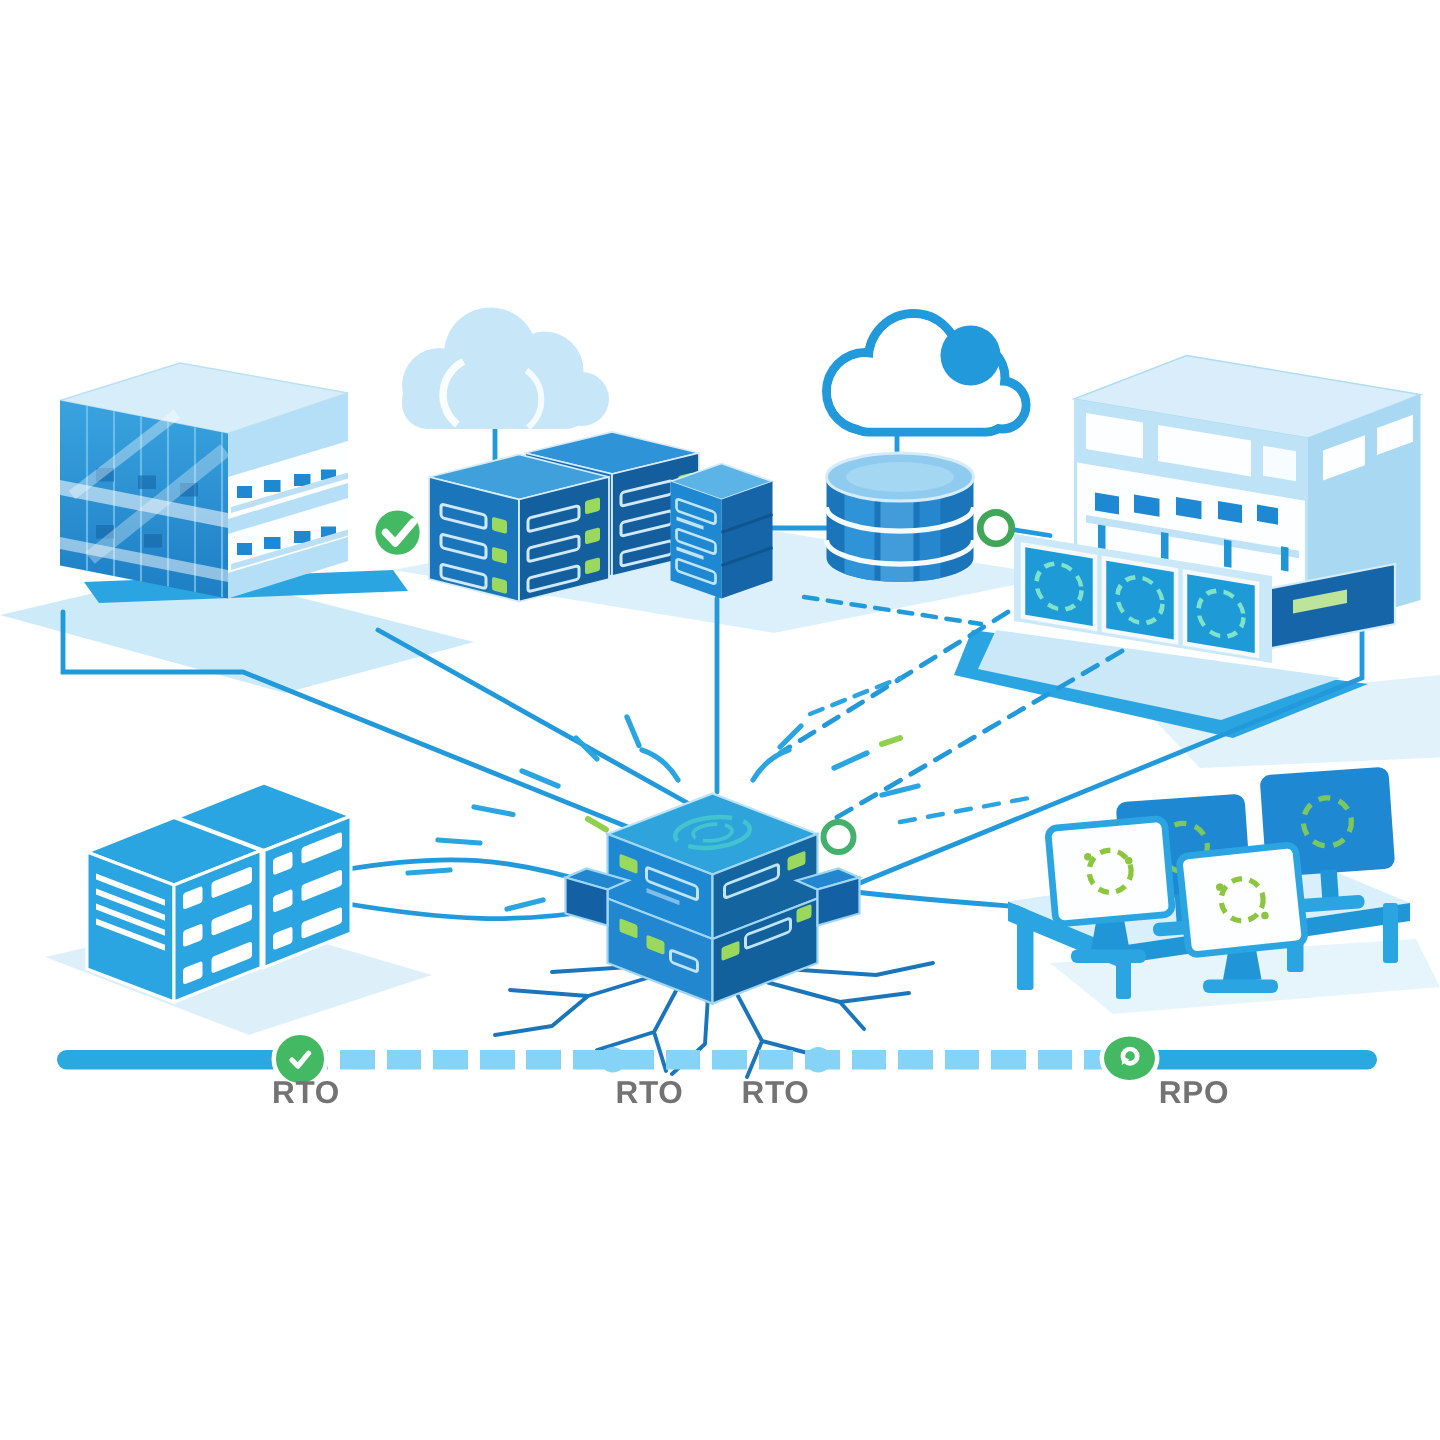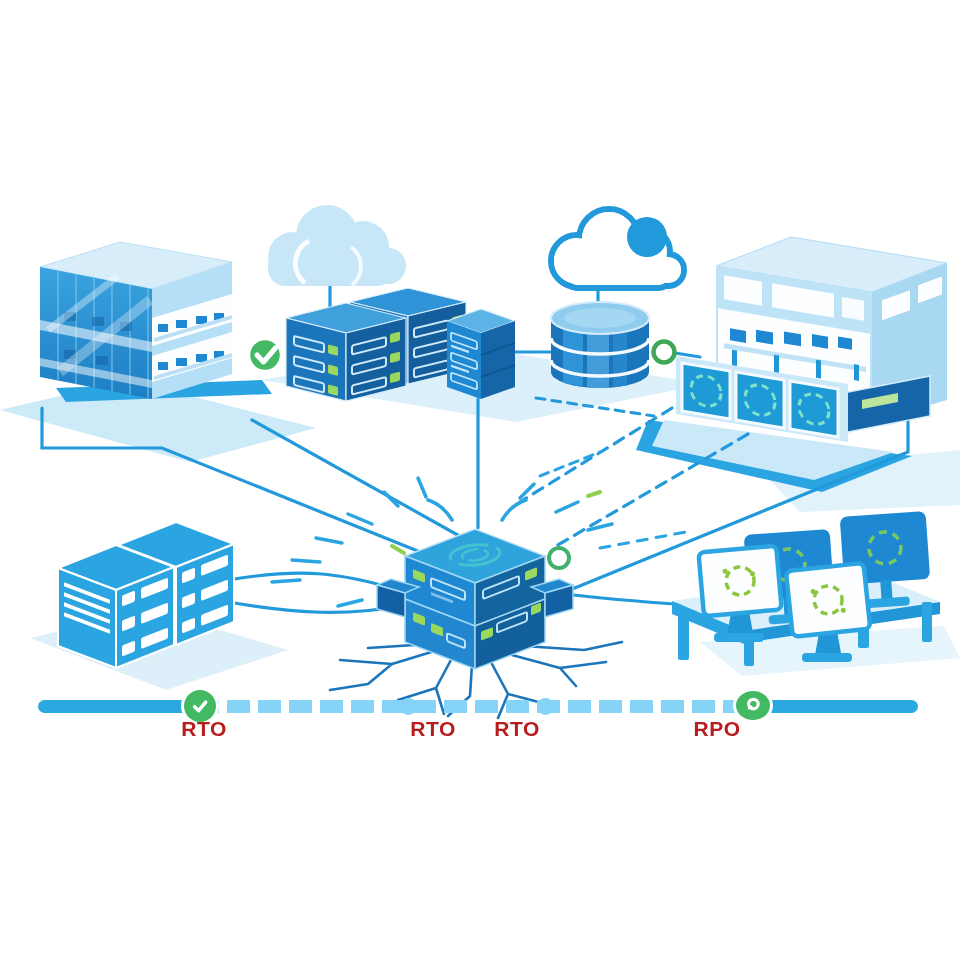--- a/index.html
+++ b/index.html
@@ -14,21 +14,21 @@
   .tl-dashes{position:absolute;left:196px;top:700px;width:556px;height:13px;
      background:repeating-linear-gradient(90deg,#85D4F7 0 23px,transparent 23px 31px);}
   .tl-dot{position:absolute;top:698px;width:17px;height:17px;border-radius:50%;background:#85D4F7;}
   .tl-dot1{left:400px;} .tl-dot2{left:537px;}
   .tl-marker{position:absolute;border-radius:50%;background:#44B963;border:3px solid #ffffff;
      display:flex;align-items:center;justify-content:center;box-sizing:border-box;}
   .tl-check{left:181px;top:687px;width:38px;height:38px;}
   .tl-rpo{left:733px;top:688px;width:40px;height:35px;}
   .tl-marker svg{width:76%;height:76%;}
   .tl-label{position:absolute;top:717px;transform:translateX(-50%);
-     font-size:21px;font-weight:bold;color:#b91c1c;letter-spacing:.5px;}
+     font-size:21px;font-weight:bold;color:#737373;letter-spacing:.5px;}
 </style>
 </head>
 <body>
 
 <div class="stage">
 
 <svg class="scene-svg" viewBox="0 0 960 960">
   <defs>
     <linearGradient id="glassGrad" x1="0" y1="0" x2="0" y2="1">
       <stop offset="0" stop-color="#3AA3DF"></stop>
@@ -449,16 +449,16 @@
   <div class="tl-marker tl-rpo">
     <svg viewBox="0 0 24 24">
       <circle cx="12.5" cy="11" r="5.2" fill="none" stroke="#ffffff" stroke-width="3.4"></circle>
       <path d="M6.5 17.5 L12 13.5 L7 11 Z" fill="#ffffff"></path>
     </svg>
   </div>
 
   <div class="tl-label" style="left:204px">RTO</div>
   <div class="tl-label" style="left:433px">RTO</div>
   <div class="tl-label" style="left:517px">RTO</div>
-  <div class="tl-label" style="left:717px">RPO</div>
+  <div class="tl-label" style="left:796px">RPO</div>
 </div>
 
 </div>
 
 </body></html>

